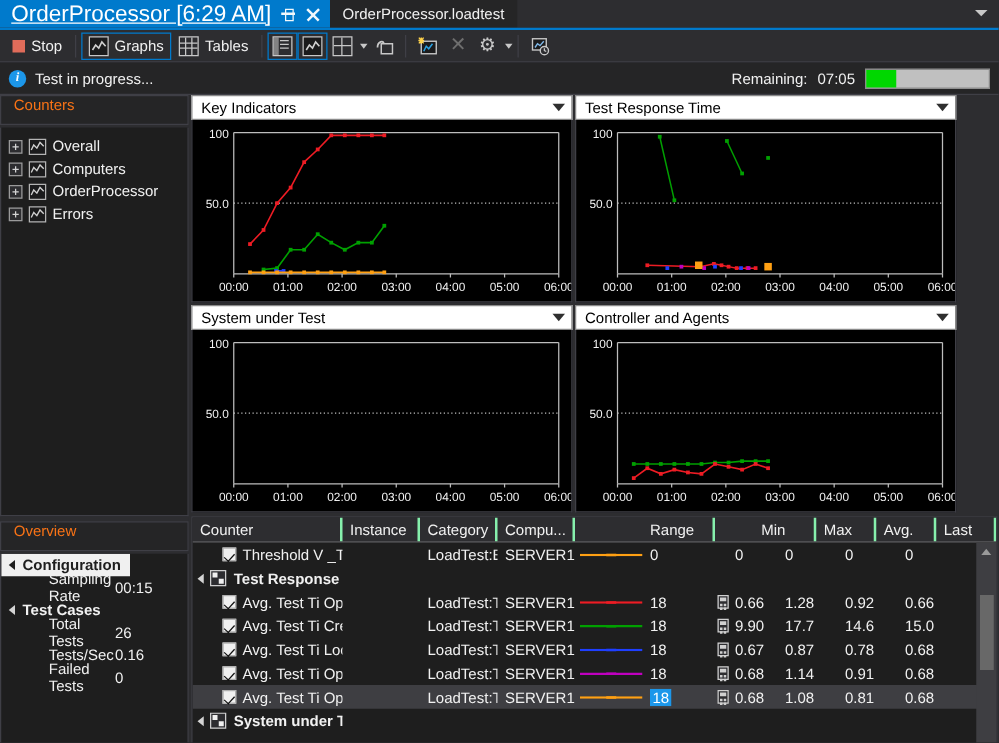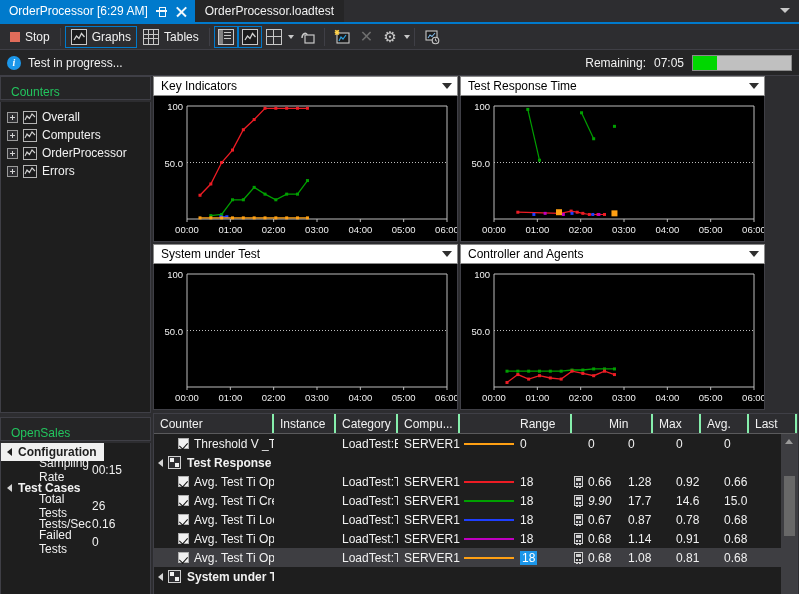--- a/index.html
+++ b/index.html
@@ -13,21 +13,21 @@
   }
 
   
   #titlebar {
     height: 22px; display: flex; align-items: stretch;
     background: #2d2d30;
   }
   #tab-active {
     background: #007acc; color: #ffffff;
     display: flex; align-items: center; gap: 7px;
-    padding: 0 7px 0 9px; font-size: 12px; white-space: nowrap;
+    padding: 0 7px 0 9px; font-size: 18px; white-space: nowrap; text-decoration: underline;
   }
   #tab-active .ttl { line-height: 22px; }
   .tb-icon { width: 13px; height: 13px; position: relative; cursor: pointer; opacity: .95; }
   .pin-ico::before {
     content: ""; position: absolute; left: 1px; top: 5px; width: 11px; height: 2px;
     background: #fff;
   }
   .pin-ico::after {
     content: ""; position: absolute; left: 4px; top: 2px; width: 5px; height: 8px;
     border: 1.5px solid #fff;
@@ -122,22 +122,22 @@
   }
   #progress-inner { height: 100%; background: #00d700; }
 
   
   #main { display: flex; height: 542px; }
 
   
   #left { width: 181px; display: flex; flex-direction: column; background: #2d2d30; }
   .lpanel-head {
     height: 24px; background: #252526; border: 1px solid #3f3f46;
-    display: flex; align-items: flex-end; padding-left: 10px;
-    color: #22c55e; font-size: 12px;
+    display: flex; align-items: flex-start; padding-left: 10px;
+    color: #f97316; font-size: 12px;
   }
   #counters-body {
     flex: 1; background: #1e1e1e; border: 1px solid #3f3f46; border-top: none;
     margin-top: 2px; padding: 6px 0 0 0; overflow: hidden;
   }
   .tree-row {
     display: flex; align-items: center; height: 18px; padding-left: 6px; gap: 5px;
     cursor: pointer; color: #f1f1f1; font-size: 12px;
   }
   .expander {
@@ -392,21 +392,21 @@
         <div class="tree-row">
           <span class="expander"></span>
           <span class="mini-chart"><svg width="12" height="11" viewBox="0 0 12 11">
               <polyline points="1,8 3,4 5.5,6.5 8,2 11,5" fill="none" stroke="#d0d0d0" stroke-width="1.1"></polyline>
             </svg></span>
           <span>Errors</span>
         </div>
       </div>
 
     <div class="lpanel-head" id="overview-head">
-      <span>OpenSales</span>
+      <span>Overview</span>
     </div>
     <div id="overview-body">
       <div id="ov-list">
           <div class="ov-group sel">
             <span class="tri"></span>
             <span>Configuration</span>
           </div>
           <div class="ov-row">
             <span class="k">Sampling Rate</span>
             <span class="v">00:15</span>
@@ -729,21 +729,21 @@
               <div class="c" style="width: 62px;">LoadTest:T</div>
               <div class="c" style="width: 62px;">SERVER1</div>
               <div class="c" style="width: 54px; padding-left: 4px;">
                 <span class="colorline" style="background:#00a000">
                   <i style="background:#00a000"></i>
                 </span>
               </div>
               <div class="c rangecell" style="width: 58px;">
                 <span>18</span>
               </div>
-              <div class="c" style="width: 50px; padding-left: 2px; font-style: italic;">
+              <div class="c" style="width: 50px; padding-left: 2px;">
                 <span class="calc-ico"></span>
                 <span>9.90</span>
               </div>
               <div class="c" style="width: 48px;">17.7</div>
               <div class="c" style="width: 48px;">14.6</div>
               <div class="c" style="width: 48px;">15.0</div>
             </div>
             <div class="grow">
               <div class="c" style="width: 120px; padding-left: 24px;">
                 <span class="chk"></span>

